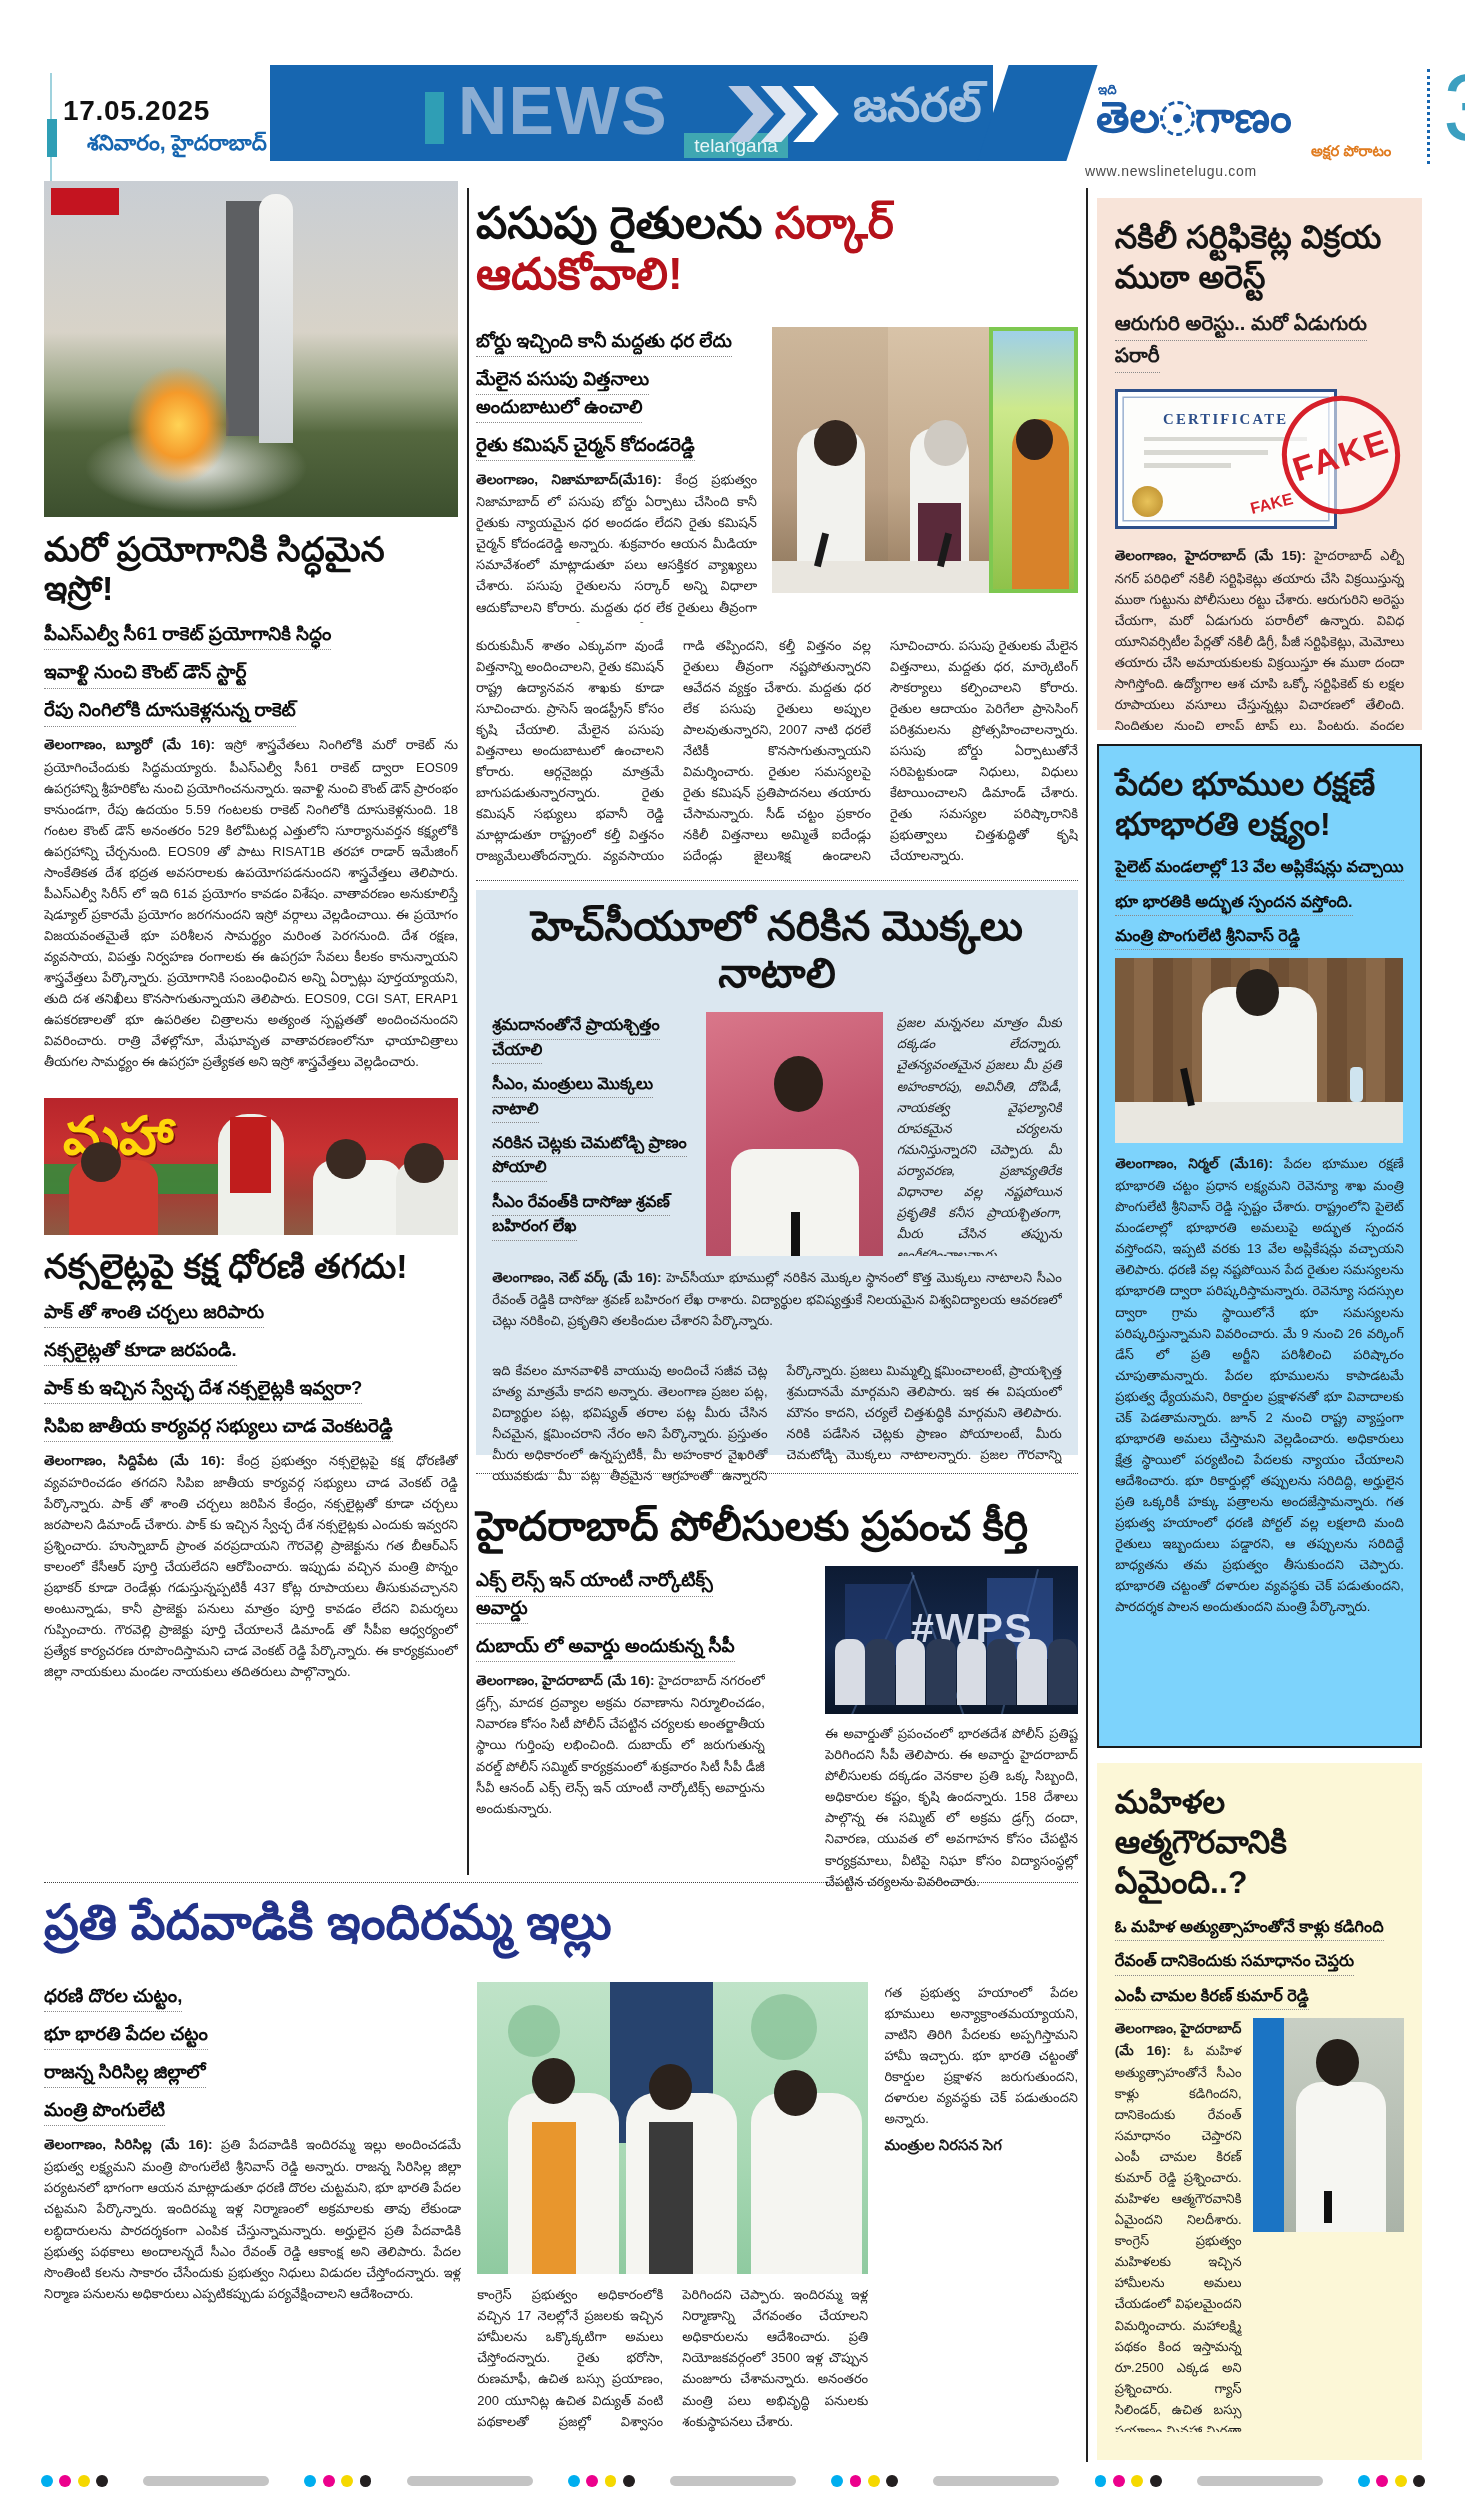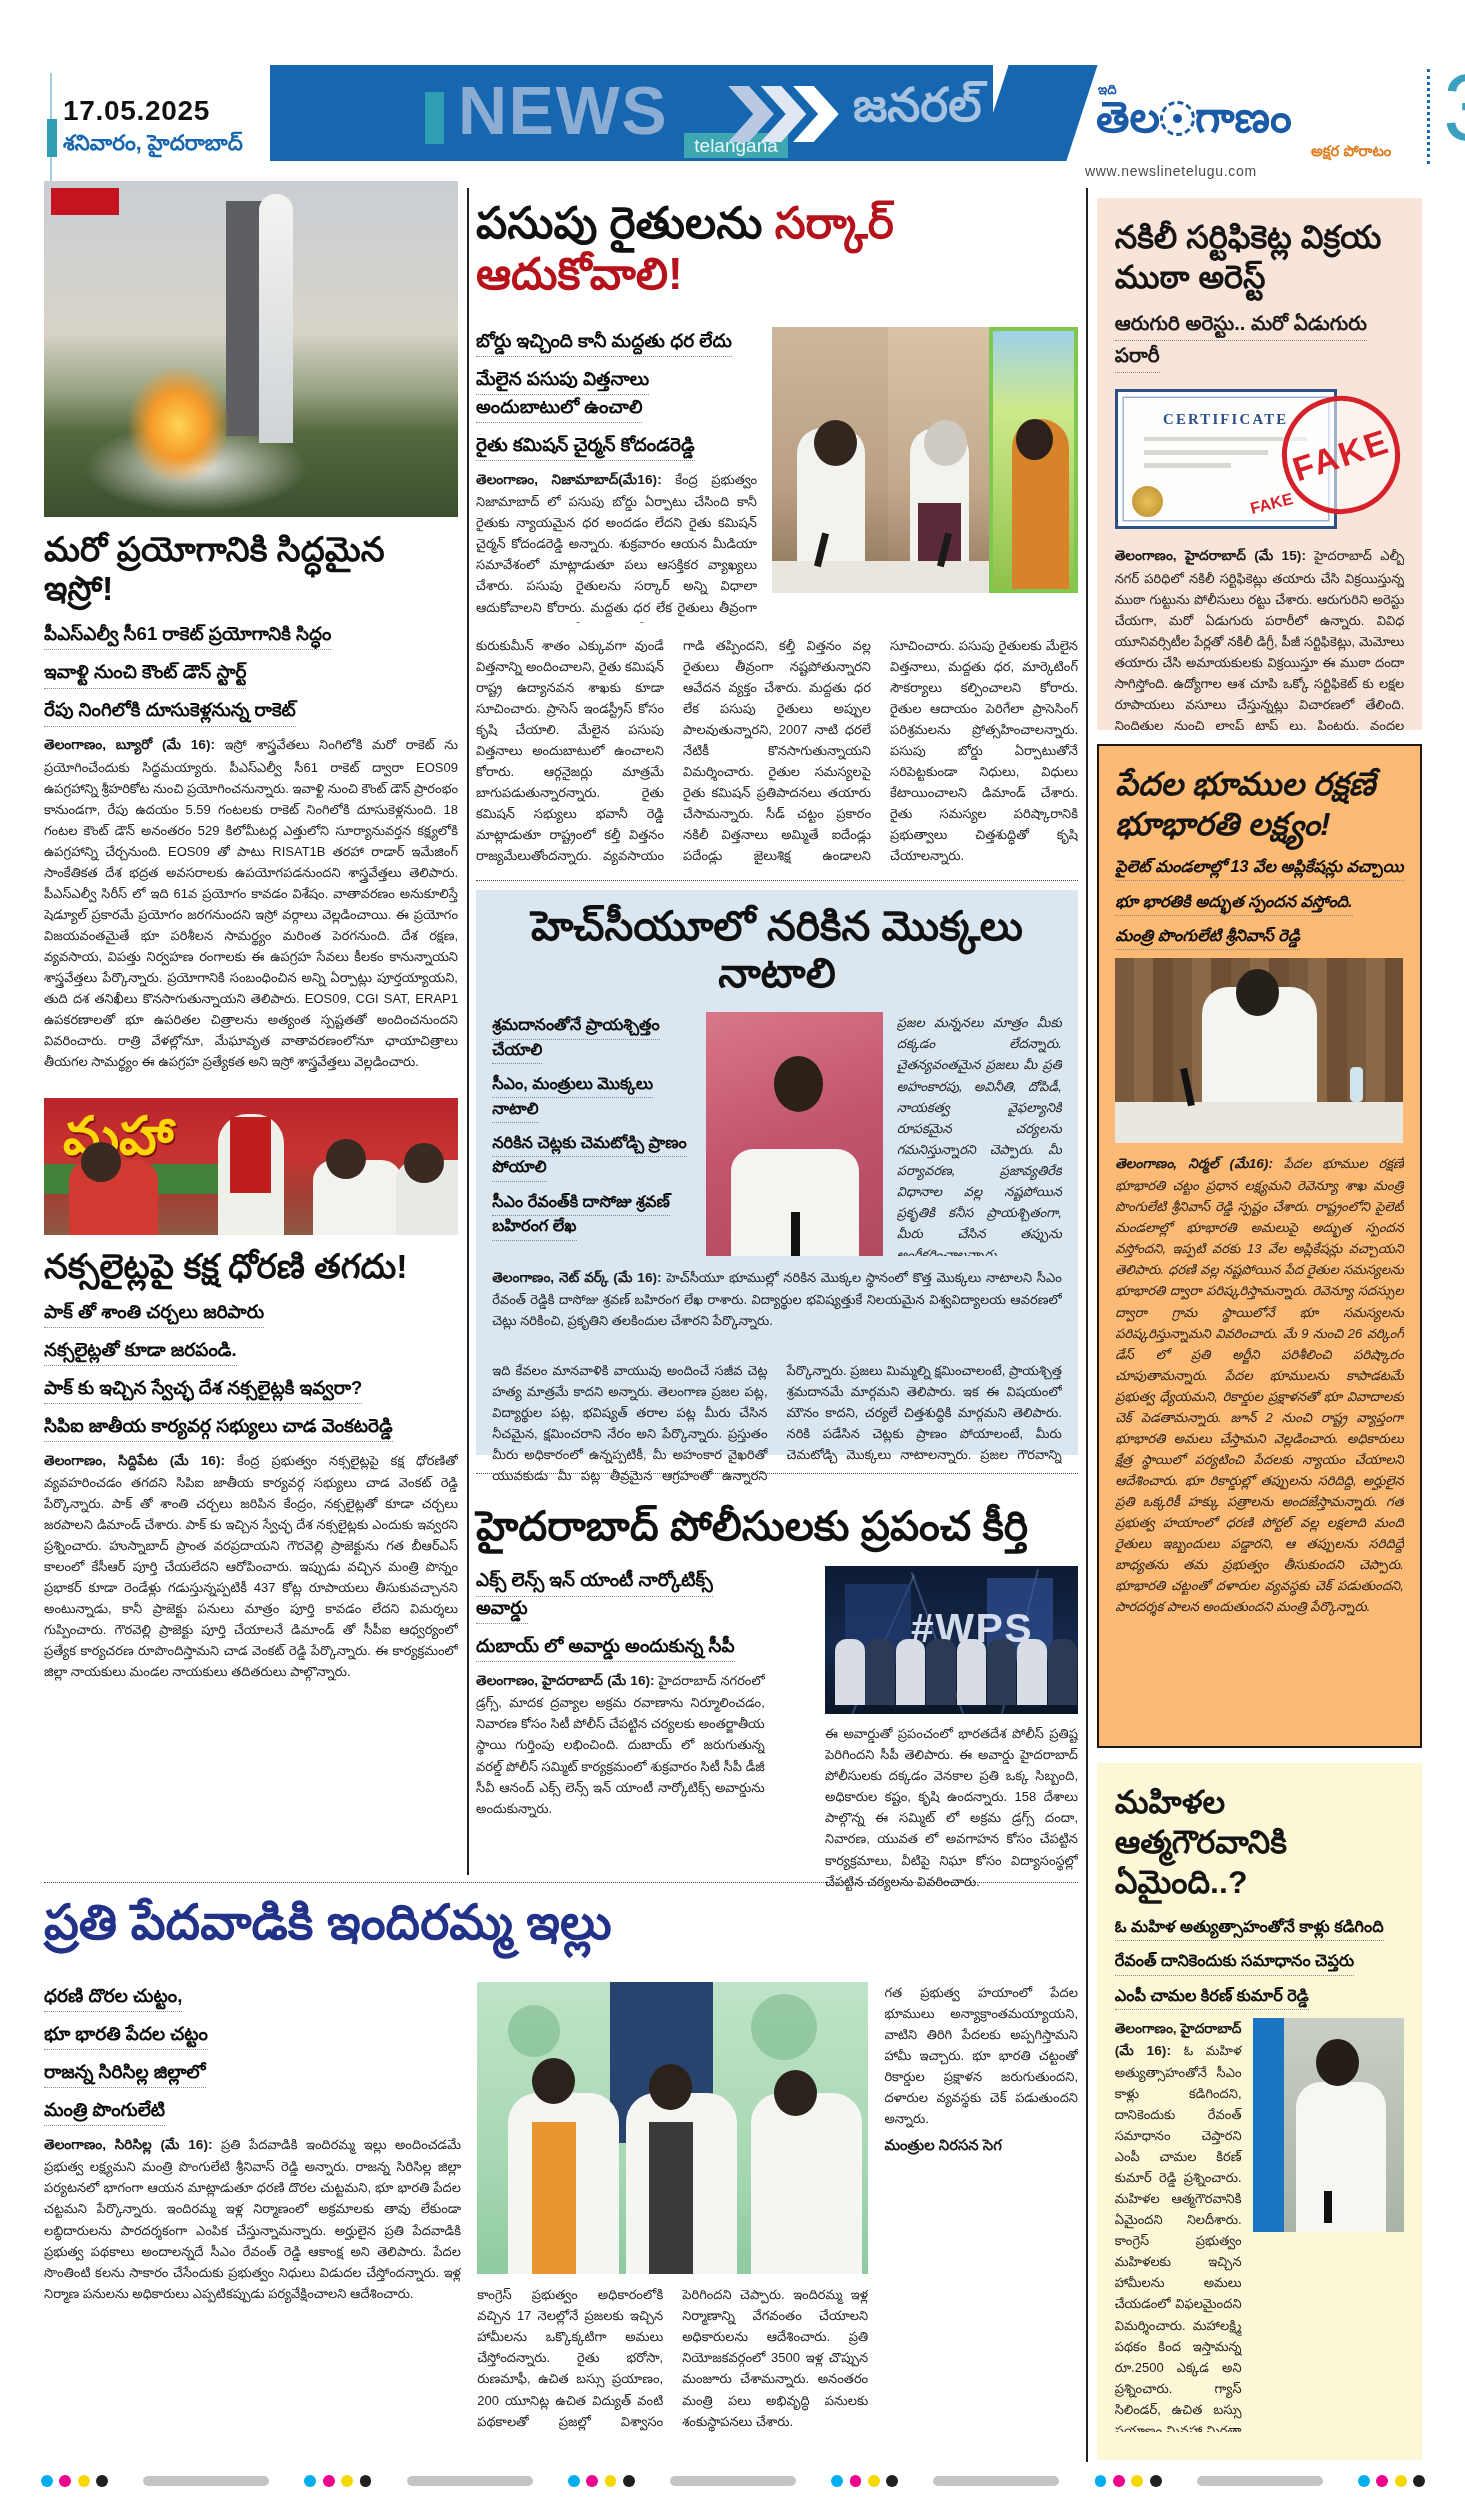--- a/index.html
+++ b/index.html
@@ -4,21 +4,21 @@
 <style>
   * { margin:0; padding:0; box-sizing:border-box; }
   body { background:#e8e8e8; font-family:"Liberation Sans", sans-serif; }
   #page { position:relative; width:1466px; height:2512px; background:#fff; margin:0 auto; overflow:hidden; color:#1c1c1c; }
 
   
   .date-block { position:absolute; left:63px; top:95px; }
   .date-accent { position:absolute; left:-16.2px; top:23.6px; width:10.3px; height:38px; background:#2f9eb5; }
   .date-line { position:absolute; left:-12.6px; top:-22px; width:1.5px; height:111px; background:#9fd2dd; }
   .date { font-size:28px; font-weight:bold; color:#111; letter-spacing:0.7px; }
-  .day-city { font-size:21.4px; color:#1766b0; margin-top:4.4px; font-weight:bold; }
+  .day-city { font-size:21.4px; color:#1766b0; margin-top:4.4px; font-weight:bold;margin-left:24px; }
 
   .brand-bar { position:absolute; left:270px; top:65px; width:738px; height:96px; background:#1766b0; }
   .brand-notch { position:absolute; left:155px; top:26.6px; width:19px; height:52px; background:#2f9eb5; }
   .brand { position:absolute; left:188px; top:5.9px; font-size:68px; font-weight:bold; color:#8badd3; letter-spacing:1.5px; }
   .brand-sub-box { position:absolute; left:414px; top:68px; background:#3fa7b2; color:#e8f6f8; font-size:19px; padding:1.5px 10.3px; }
   .chevrons { position:absolute; left:458px; top:20.7px; }
   .section { position:absolute; left:583px; top:11.8px; font-size:47px; color:#a7c3e0; font-weight:bold; }
   .doc-icon { position:absolute; left:816px; top:16.2px; }
 
   .logo-area { position:absolute; left:993px; top:63px; width:473px; height:111px; background:#fff; }
@@ -100,21 +100,21 @@
   .ph-police .beam { position:absolute; width:1.5px; height:140%; background:rgba(120,160,220,.35); }
   .ph-police .tag { position:absolute; left:34%; top:26%; color:#e8eefc; font-size:41px; font-weight:bold; letter-spacing:1.5px; opacity:.9; }
   .ph-police .fig { position:absolute; bottom:6%; width:29.5px; height:66px; background:#d8dce4; border-radius:11.8px 11.8px 0 0; }
   .ph-police .fig.alt { background:#2c3a55; }
   .ph-police .panel { position:absolute; width:66px; height:81px; background:#24407a; opacity:.6; }
 
   
   .right-col { position:absolute; left:1097px; width:325px; }
   .box { position:absolute; left:0; width:325px; overflow:hidden; }
   .box-peach { background:#f8e4d9; padding:19px 17.7px; }
-  .box-border { background:#fdba74; border:2.2px solid #1a1a1a; padding:17.7px 16.2px;font-style:italic; }
+  .box-border { background:#7dd3fc; border:2.2px solid #1a1a1a; padding:17.7px 16.2px; }
   .box-yellow { background:#fcf7d7; padding:19px 17.7px; }
   .box h2 { font-size:32px; line-height:1.25; color:#151515; }
   .box .bullet span { font-size:17px; }
 
   
   .cert-wrap { position:relative; height:155px; margin:11.8px 0 7.4px; }
   .cert { position:absolute; left:0; top:5.9px; width:222px; height:140px; background:#fdfdfb; border:3px solid #2d4f8a; box-shadow:inset 0 0 0 4.4px #fff, inset 0 0 0 5.9px #9ab0d0; }
   .cert .ct { text-align:center; margin-top:19px; font-size:14.8px; letter-spacing:2.2px; color:#2d4f8a; font-weight:bold; font-family:"Liberation Serif", serif; }
   .cert .ln { height:4.4px; background:#d8d8d2; margin:8.9px 26.6px 0; }
   .cert .seal { position:absolute; left:14.8px; bottom:8.9px; width:31px; height:31px; border-radius:50%; background:radial-gradient(#e8c35a,#b8892a); }

